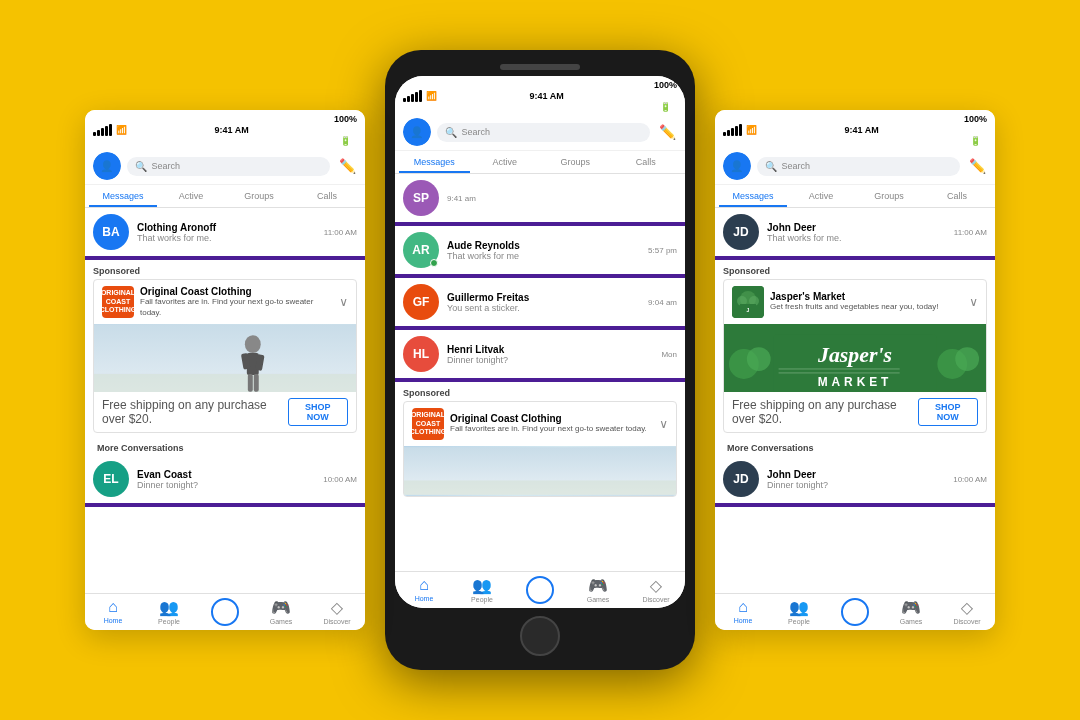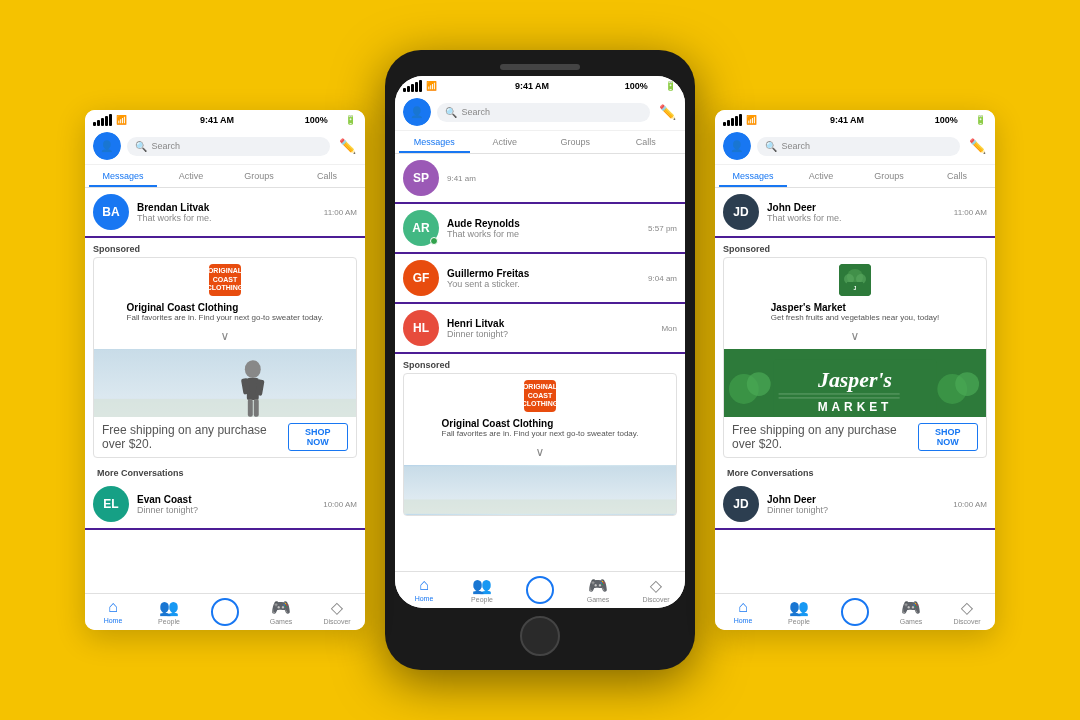--- a/index.html
+++ b/index.html
@@ -85,21 +85,21 @@
       justify-content: space-between;
       align-items: center;
       padding: 4px 8px 2px;
       font-size: 9px;
       font-weight: 600;
       background: #fff;
       color: #000;
     }
 
     .status-left { display: flex; align-items: center; gap: 2px; }
-    .status-right { display: flex; align-items: center; gap: 18px; }
+    .status-right { display: flex; align-items: center; gap: 12px; flex-direction: column; }
 
     .signal-dots { display: flex; gap: 1px; align-items: flex-end; }
     .signal-dots span {
       width: 3px;
       background: #000;
       border-radius: 1px;
     }
     .signal-dots span:nth-child(1) { height: 4px; }
     .signal-dots span:nth-child(2) { height: 6px; }
     .signal-dots span:nth-child(3) { height: 8px; }
@@ -160,21 +160,21 @@
     .tab.active {
       color: #1877f2;
       border-bottom: 2px solid #1877f2;
     }
 
     .message-item {
       display: flex;
       align-items: center;
       padding: 6px 8px;
       gap: 8px;
-      border-bottom: 2px solid #4c1d95;
+      border-bottom: 4px solid #4c1d95;
     }
 
     .msg-avatar {
       width: 36px;
       height: 36px;
       border-radius: 50%;
       flex-shrink: 0;
       position: relative;
     }
 
@@ -220,21 +220,20 @@
       margin: 0 8px 6px;
       border-radius: 4px;
       overflow: hidden;
     }
 
     .ad-header {
       display: flex;
       align-items: center;
       padding: 6px 8px;
       gap: 6px;
-      flex-direction: column;
     }
 
     .ad-logo {
       width: 32px;
       height: 32px;
       border-radius: 4px;
       flex-shrink: 0;
       overflow: hidden;
     }
 
@@ -429,21 +428,21 @@
         <div class="tab">Groups</div>
         <div class="tab">Calls</div>
       </div>
 
       <div class="scrollable-content">
         <div class="message-item">
           <div class="msg-avatar">
             <div class="avatar-circle color-blue">BA</div>
           </div>
           <div class="msg-content">
-            <div class="msg-name">Brendan Litvak</div>
+            <div class="msg-name">Clothing Aronoff</div>
             <div class="msg-preview">That works for me.</div>
           </div>
           <div class="msg-time">11:00 AM</div>
         </div>
 
         <div class="sponsored-label">Sponsored</div>
         <div class="ad-card">
           <div class="ad-header">
             <div class="ad-logo">
               <div class="occ-logo">ORIGINAL<br>COAST<br>CLOTHING</div>

